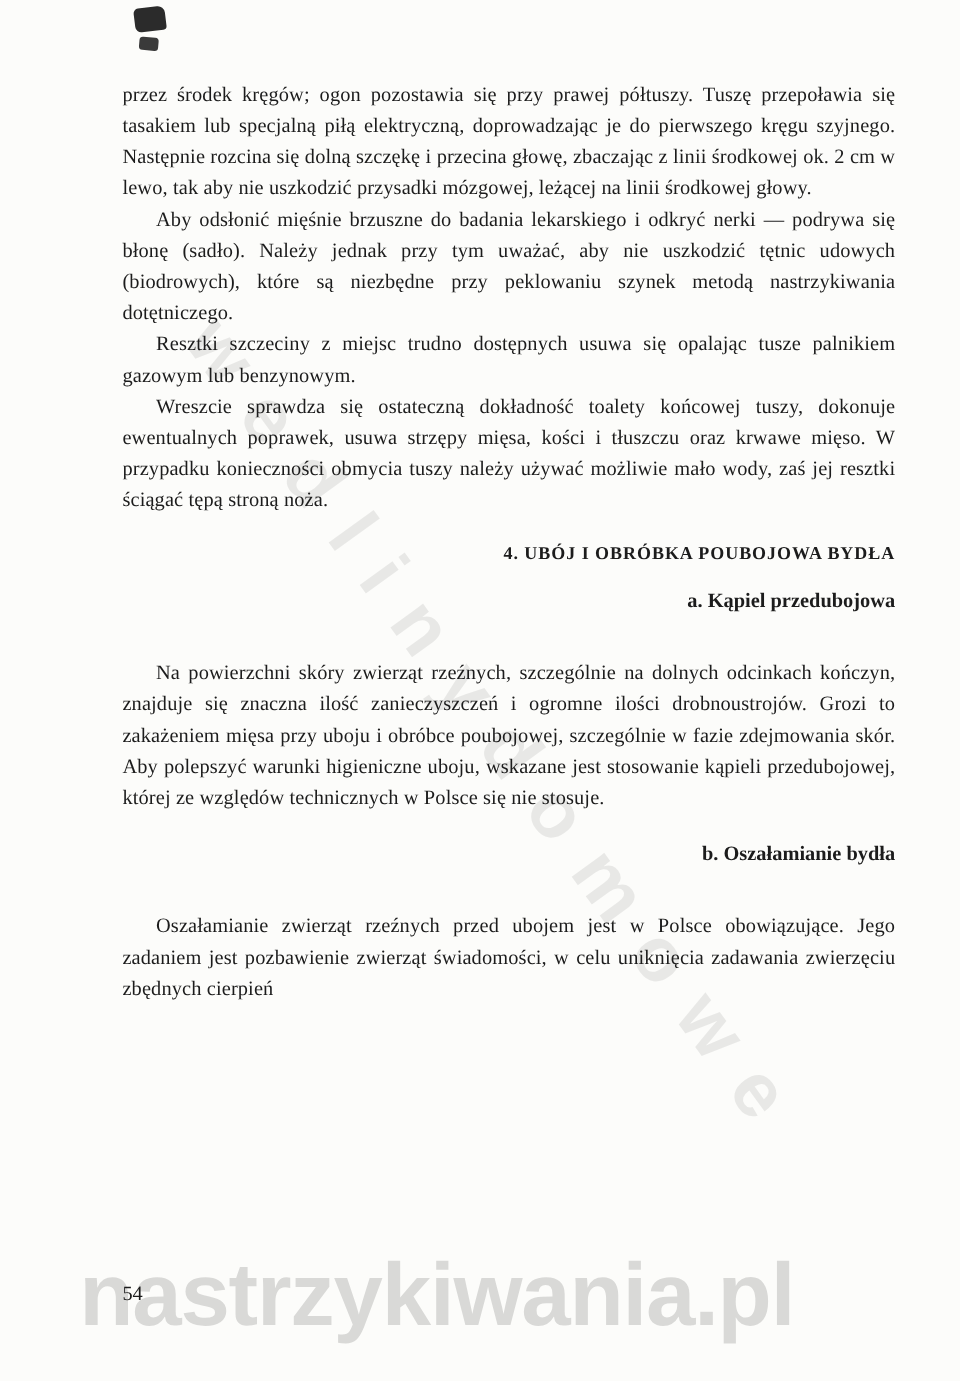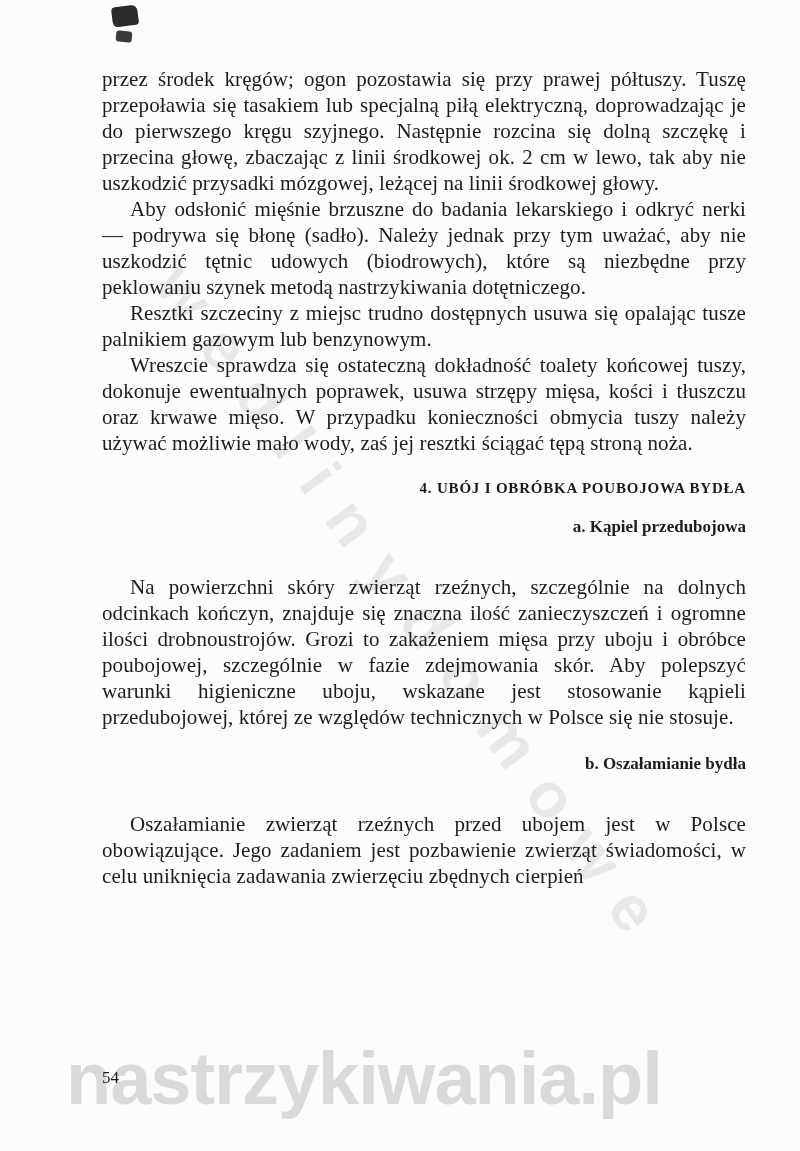--- a/index.html
+++ b/index.html
@@ -48,21 +48,21 @@
   }
 
   
   .text-column {
     position:absolute;
     left:102px; top:66px;
     width:644px;
     z-index:1;
   }
   p.para {
-    font-size:21px;
+    font-size:17px;
     line-height:26px;
     text-align:justify;
     text-indent:28px;
     letter-spacing:0.1px;
   }
   p.para.noindent { text-indent:0; }
   h2.heading {
     font-size:15px;
     font-weight:bold;
     text-align:right;

